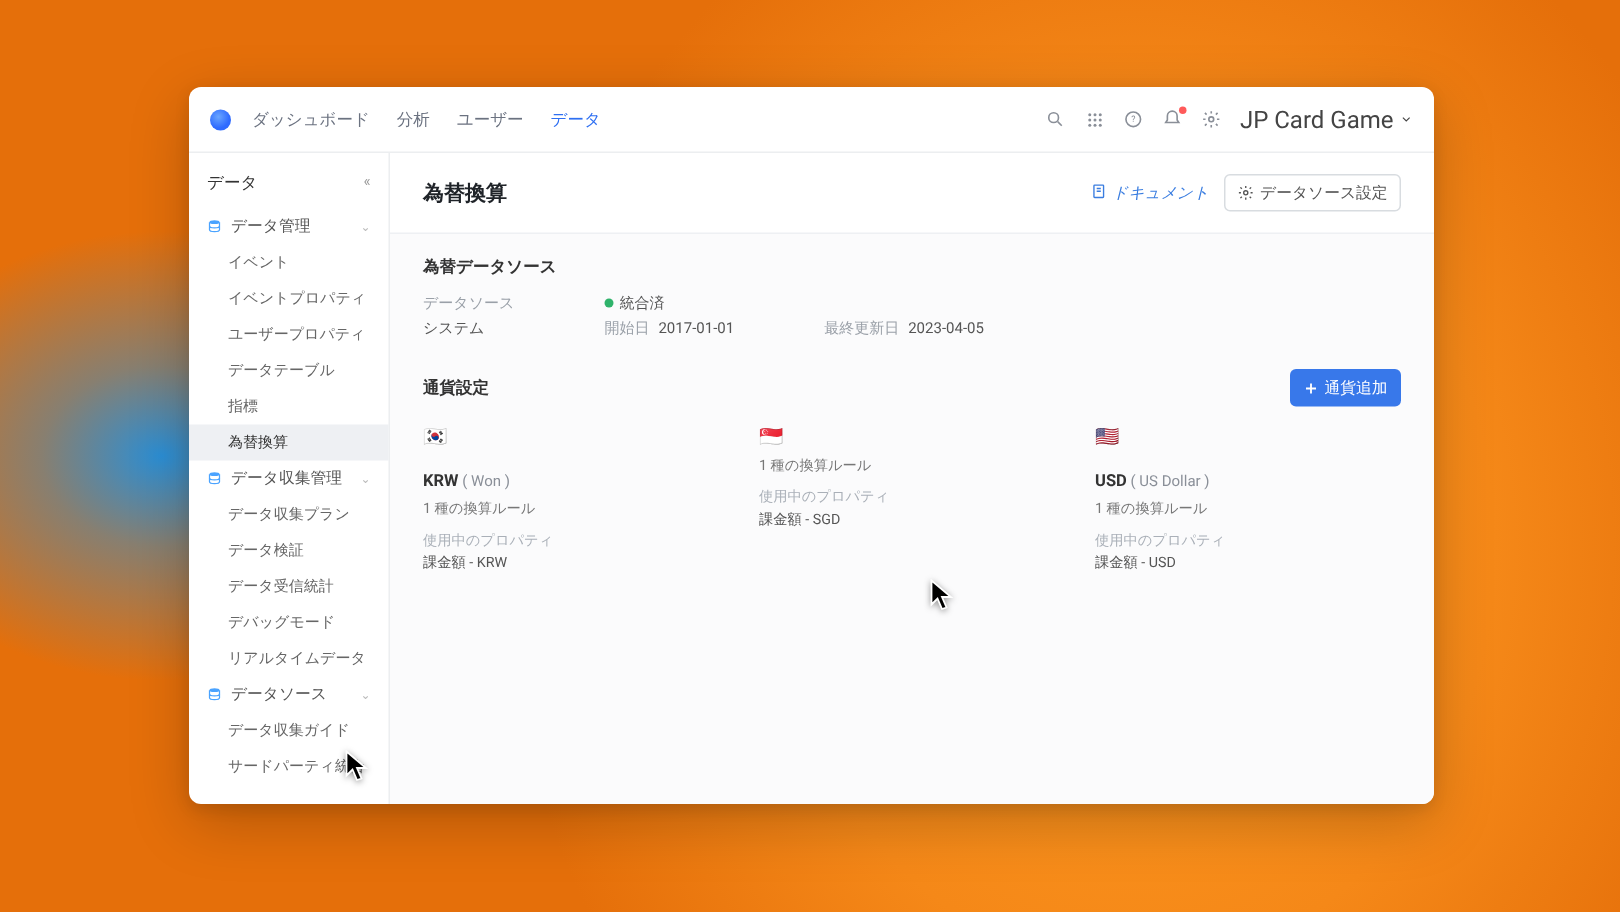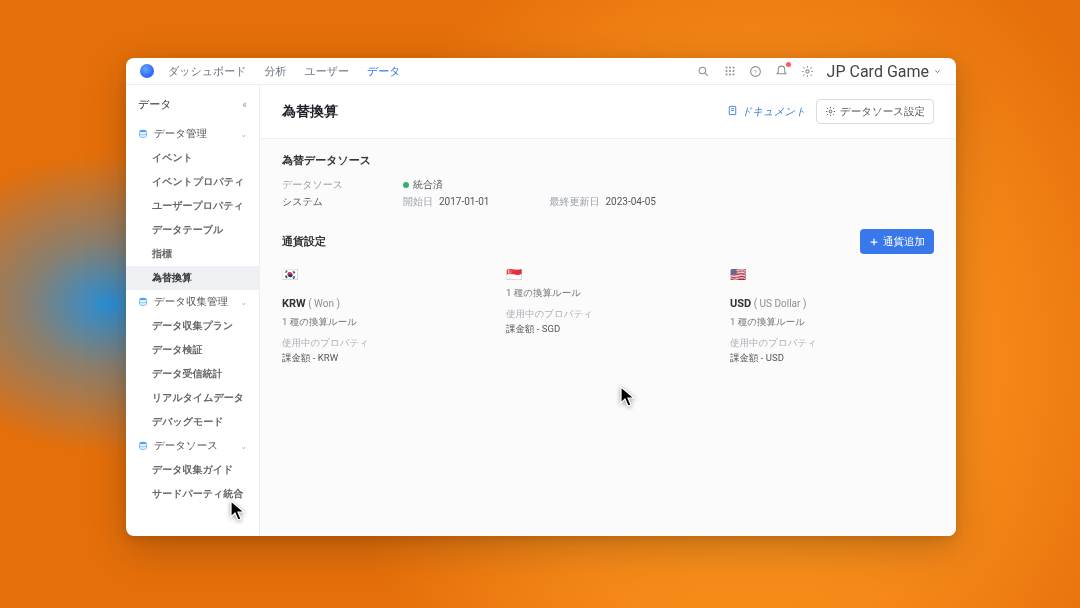--- a/index.html
+++ b/index.html
@@ -5,41 +5,41 @@
   * { box-sizing: border-box; margin: 0; padding: 0; }
   html, body { width: 1080px; height: 608px; overflow: hidden; font-family: -apple-system, BlinkMacSystemFont, "Segoe UI", Roboto, sans-serif; }
   .bg { position: absolute; inset: 0; background:
     radial-gradient(ellipse 400px 300px at 10% 50%, #2b8fd6 0%, rgba(43,143,214,0.5) 20%, transparent 50%),
     radial-gradient(ellipse 600px 700px at 70% 60%, #ff9a1f 0%, #f58818 40%, #e56f0a 70%),
     radial-gradient(ellipse 300px 200px at 95% 15%, #ffc94d 0%, transparent 60%),
     linear-gradient(135deg, #2b8fd6 0%, #e56f0a 20%, #ff9a1f 50%, #f58818 100%);
   }
   .window { position: absolute; left: 126px; top: 58px; width: 830px; height: 478px; background: #fff; border-radius: 8px; box-shadow: 0 12px 40px rgba(0,0,0,0.22), 0 3px 10px rgba(0,0,0,0.1); display: flex; flex-direction: column; overflow: hidden; }
   
-  .topbar { height: 27px; display: flex; align-items: center; padding: 0 14px; border-bottom: 1px solid #eceef0; font-size: 11px; color: #555; gap: 4px; }
+  .topbar { height: 44px; display: flex; align-items: center; padding: 0 14px; border-bottom: 1px solid #eceef0; font-size: 11px; color: #555; gap: 4px; }
   .logo { width: 14px; height: 14px; border-radius: 50%; background: radial-gradient(circle at 40% 35%, #6aa6ff 0%, #2f6bff 60%); margin-right: 10px; }
   .nav-tabs { display: flex; gap: 18px; }
   .nav-tab { cursor: pointer; padding: 8px 0; color: #6b7280; }
   .nav-tab.active { color: #2e6ff2; }
   .top-spacer { flex: 1; }
   .top-icons { display: flex; align-items: center; gap: 12px; color: #8a8f98; }
   .top-icon { width: 14px; height: 14px; display: inline-flex; align-items: center; justify-content: center; cursor: pointer; }
   .bell-badge { position: relative; }
   .bell-badge::after { content: ''; position: absolute; top: -2px; right: -2px; width: 5px; height: 5px; background: #ff5a5a; border-radius: 50%; }
   .team { font-size: 16px; color: #444; display: flex; align-items: center; gap: 4px; cursor: pointer; }
   
   .body { flex: 1; display: flex; min-height: 0; }
   
   .sidebar { width: 134px; border-right: 1px solid #eceef0; padding: 8px 0 8px 0; display: flex; flex-direction: column; font-size: 10.5px; color: #555; }
   .side-head { display: flex; align-items: center; justify-content: space-between; padding: 4px 12px 10px 12px; font-size: 11px; color: #333; }
   .collapse { color: #999; font-size: 10px; cursor: pointer; }
   .side-group { display: flex; align-items: center; padding: 5px 12px; color: #555; gap: 6px; cursor: pointer; }
   .side-group .chev { margin-left: auto; color: #bbb; font-size: 8px; }
   .grp-icon { width: 10px; height: 10px; display: inline-flex; align-items: center; justify-content: center; }
-  .side-item { padding: 5px 12px 5px 26px; color: #666; font-size: 10px; cursor: pointer; font-weight: bold; }
+  .side-item { padding: 5px 12px 5px 26px; color: #666; font-size: 10px; cursor: pointer; }
   .side-item.selected { background: #eef0f3; color: #333; }
   
   .main { flex: 1; background: #fbfbfc; display: flex; flex-direction: column; min-width: 0; }
   .main-head { display: flex; align-items: center; padding: 14px 22px 14px 22px; background: #fff; border-bottom: 1px solid #eef0f3; }
   .page-title { font-size: 14px; font-weight: 600; color: #1f2328; }
   .head-spacer { flex: 1; }
   .btn-ghost { display: inline-flex; align-items: flex-start; gap: 4px; font-size: 10.5px; color: #3a7de0; background: transparent; border: none; cursor: pointer; margin-right: 10px; font-style: italic; }
   .btn-outline { display: inline-flex; align-items: center; gap: 4px; font-size: 10.5px; color: #555; background: #fff; border: 1px solid #d8dce0; border-radius: 4px; padding: 4.5px 8px; cursor: pointer; }
   .content { padding: 14px 22px; overflow: auto; }
   .section-title { font-size: 11px; font-weight: 600; color: #333; margin-bottom: 10px; }
@@ -157,22 +157,22 @@
                 <path d="M4 5v6c0 1.7 3.6 3 8 3s8-1.3 8-3V5" fill="none" stroke="#4aa3ff" stroke-width="2"></path>
                 <path d="M4 11v6c0 1.7 3.6 3 8 3s8-1.3 8-3v-6" fill="none" stroke="#4aa3ff" stroke-width="2"></path>
               </svg>
             </span>
             <span>データ収集管理</span>
             <span class="chev">⌄</span>
           </div>
           <div class="side-item">データ収集プラン</div>
           <div class="side-item">データ検証</div>
           <div class="side-item">データ受信統計</div>
+          <div class="side-item">デバッグモード</div>
           <div class="side-item">リアルタイムデータ</div>
-          <div class="side-item">デバッグモード</div>
           <div class="side-group">
             <span class="grp-icon">
               <svg width="10" height="10" viewBox="0 0 24 24" fill="#4aa3ff">
                 <ellipse cx="12" cy="5" rx="8" ry="3"></ellipse>
                 <path d="M4 5v6c0 1.7 3.6 3 8 3s8-1.3 8-3V5" fill="none" stroke="#4aa3ff" stroke-width="2"></path>
                 <path d="M4 11v6c0 1.7 3.6 3 8 3s8-1.3 8-3v-6" fill="none" stroke="#4aa3ff" stroke-width="2"></path>
               </svg>
             </span>
             <span>データソース</span>
             <span class="chev">⌄</span>

